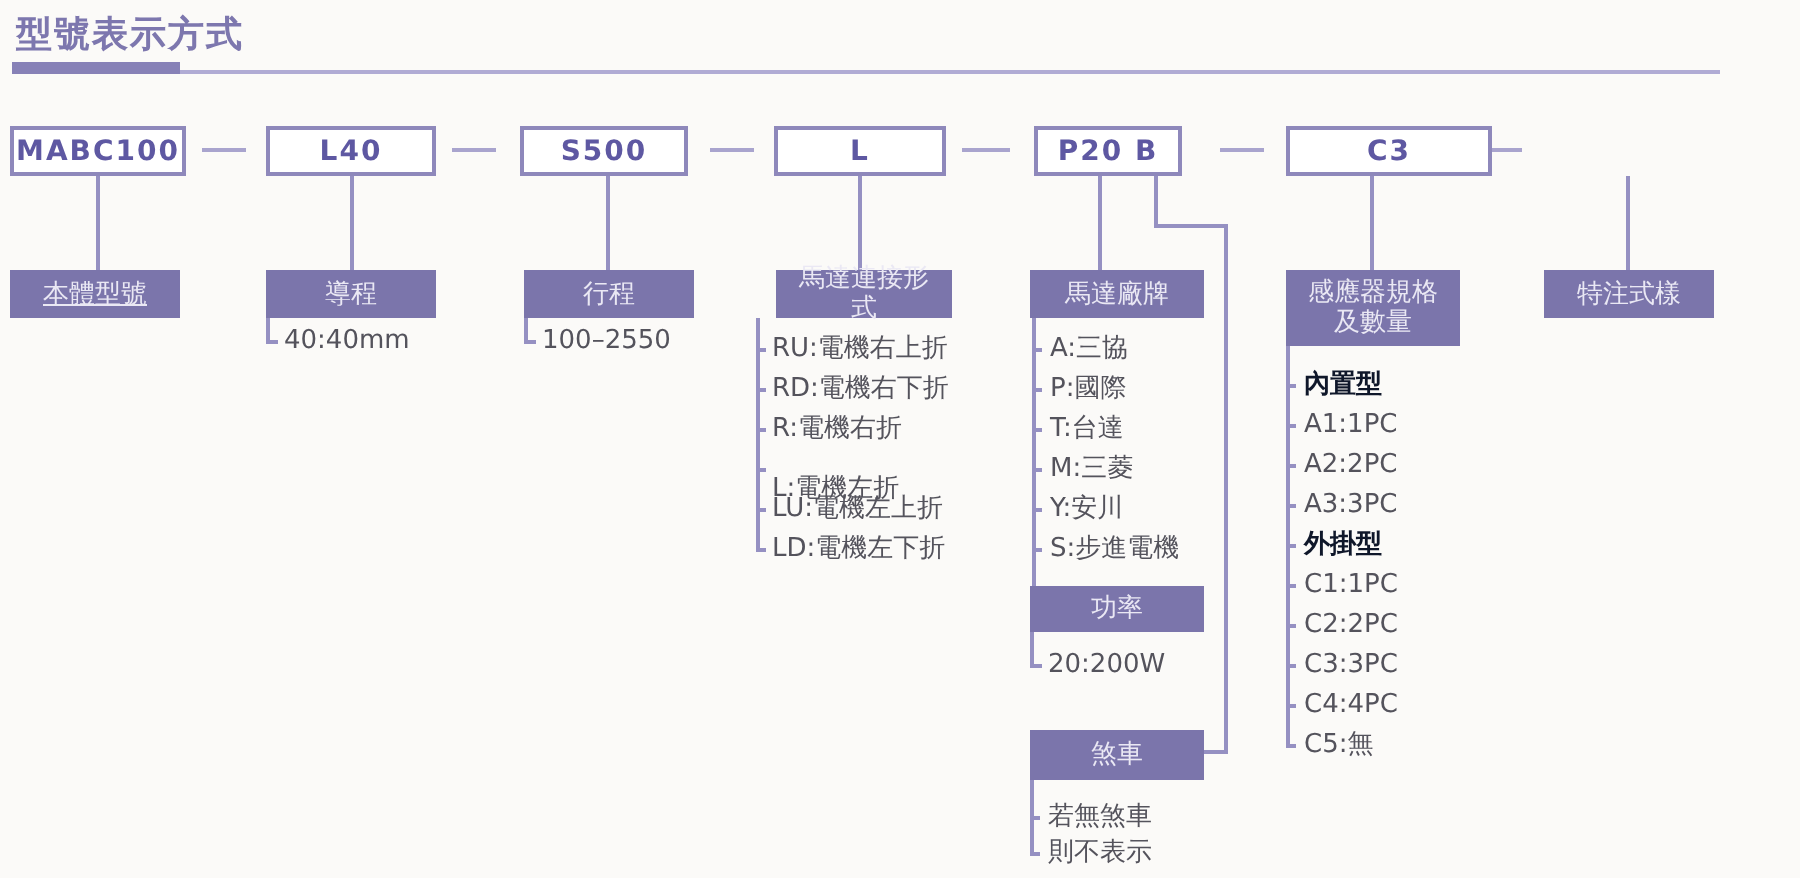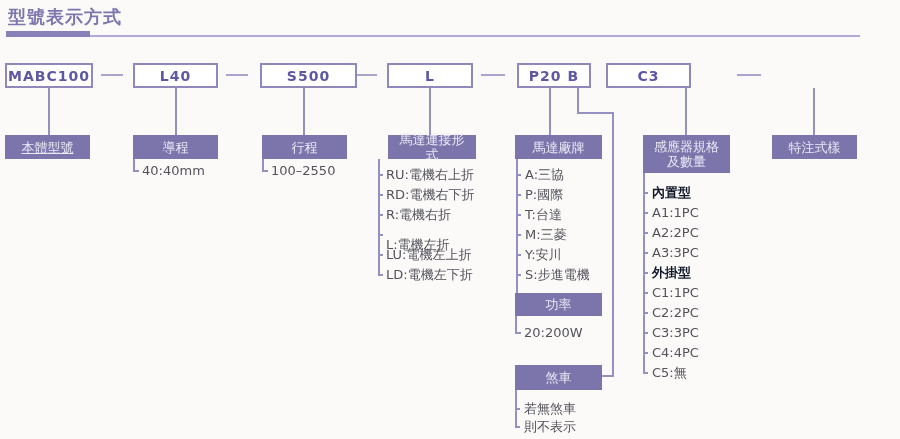--- a/index.html
+++ b/index.html
@@ -68,24 +68,24 @@
   <div class="vline" style="left:685px;top:88px;height:47px;"></div>
   <div class="vline" style="left:813px;top:88px;height:47px;"></div>
 
   <div class="vline" style="left:577px;top:88px;height:26px;"></div>
   <div class="hline" style="left:577px;top:112px;width:37px;"></div>
   <div class="vline" style="left:612px;top:112px;height:265px;"></div>
   <div class="hline" style="left:602px;top:375px;width:12px;"></div>
 
   <div class="code-box" style="left:5px;width:88px;">MABC100</div>
   <div class="code-box" style="left:133px;width:85px;">L40</div>
-  <div class="code-box" style="left:260px;width:97px;">S500</div>
+  <div class="code-box" style="left:260px;width:84px;">S500</div>
   <div class="code-box" style="left:387px;width:86px;">L</div>
   <div class="code-box" style="left:517px;width:74px;">P20 B</div>
-  <div class="code-box" style="left:606px;width:85px;">C3</div>
+  <div class="code-box" style="left:643px;width:103px;">C3</div>
 
   <div class="lbl-box" style="left:5px;width:85px;text-decoration:underline;">本體型號</div>
   <div class="lbl-box" style="left:133px;width:85px;">導程</div>
   <div class="lbl-box" style="left:262px;width:85px;">行程</div>
   <div class="lbl-box" style="left:388px;width:88px;">馬達連接形式</div>
   <div class="lbl-box" style="left:515px;width:87px;">馬達廠牌</div>
   <div class="lbl-box" style="left:643px;width:87px;height:38px;">感應器規格及數量</div>
   <div class="lbl-box" style="left:772px;width:85px;">特注式樣</div>
 
   <div class="vline" style="left:133px;top:159px;height:12px;"></div>

